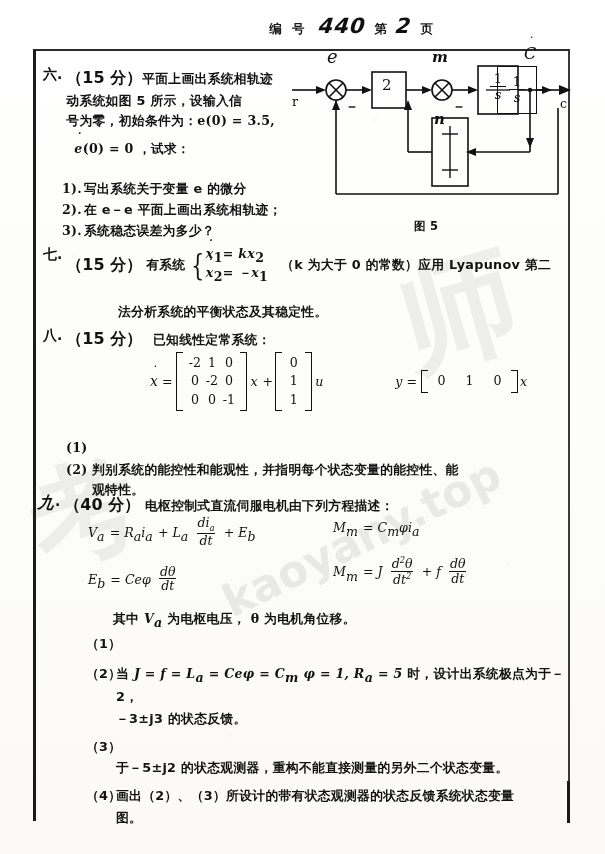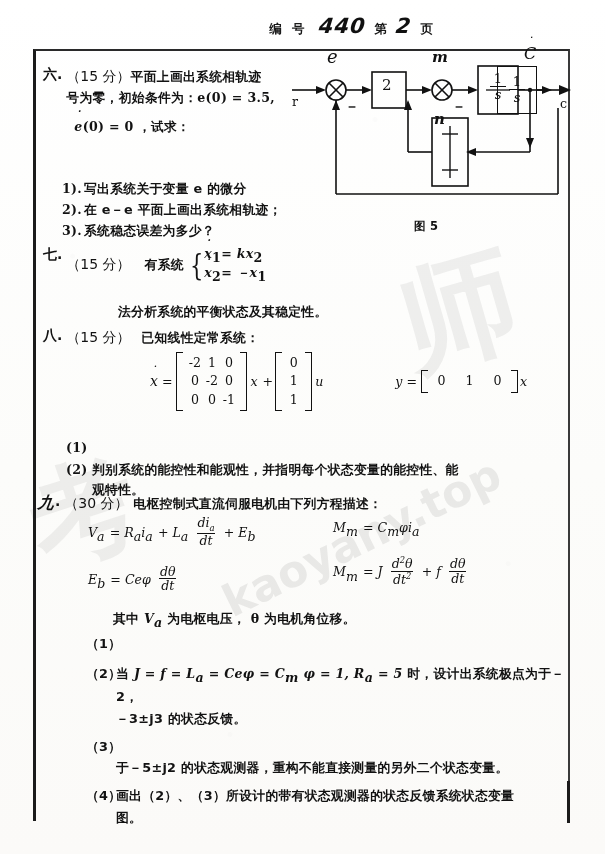--- a/index.html
+++ b/index.html
@@ -93,22 +93,22 @@
   
   .cn {
     font-family: "DejaVu Sans", "Liberation Sans", sans-serif;
     font-size: 12.8px;
     font-weight: 700;
     color: #121212;
     line-height: 1.55;
     letter-spacing: 0.3px;
   }
   .score {
-    font-size: 14px;
-    font-weight: 400;
+    font-size: 16px;
+    font-weight: 700;
     letter-spacing: 0px;
   }
   .mi {
     font-family: "DejaVu Serif", "Liberation Serif", serif;
     font-style: italic;
     font-size: 12.6px;
   }
   .mr {
     font-family: "DejaVu Serif", "Liberation Serif", serif;
     font-style: normal;
@@ -319,20 +319,21 @@
   </div>
 
   <div class="frame"></div>
 
   <div class="prob" id="prob-six">
     <span class="prob-id">六.</span>
     <div class="prob-body cn">
       <div class="line">
         <span class="score">（15 分）</span><span>平面上画出系统相轨迹</span>
       </div>
+      <div class="line">动系统如图 5 所示，设输入信</div>
       <div class="line">
         <span>号为零，初始条件为：</span><span class="mr">e(0) = 3.5,</span>
       </div>
       <div class="line" style="margin-top:9px; padding-left:8px;">
         <span class="mi dot-over">e</span><span class="mr">(0) = 0 ，试求：</span>
       </div>
     </div>
   </div>
 
   <div id="six-sub" class="cn">
@@ -455,32 +456,33 @@
   </svg>
   <div style="position:absolute; left:560px; top:96px;" class="mr">c</div>
 
   <div class="fig-label cn">图 5</div>
 
   <div class="prob" id="prob-seven">
     <span class="prob-id">七.</span>
     <div class="prob-body cn">
       <div class="line" style="display:flex; align-items:center;">
         <span class="score">（15 分）</span>
-        <span style="margin-left:14px;">有系统</span>
+        <span style="margin-left:4px;">有系统</span>
         <span class="brace-sys">
           <span class="brace-glyph">{</span>
           <span class="brace-rows">
             <div>
               <span class="mi dot-over">x</span><sub class="mr">1</sub><span class="mi">= kx</span><sub class="mr">2</sub>
             </div>
             <div>
               <span class="mi dot-over">x</span><sub class="mr">2</sub><span class="mi">= －x</span><sub class="mr">1</sub>
             </div>
           </span>
         </span>
+        <span style="margin-left:10px;">（k 为大于 0 的常数）应用 Lyapunov 第二</span>
       </div>
     </div>
   </div>
   <div id="seven-tail" class="cn">法分析系统的平衡状态及其稳定性。</div>
 
   <div class="prob" id="prob-eight">
     <span class="prob-id">八.</span>
     <div class="prob-body cn">
       <div class="line">
         <span class="score">（15 分）</span>
@@ -561,21 +563,21 @@
     <div class="sub-item" style="padding-left:26px;">
       <span>观特性。</span>
     </div>
   </div>
 
   <div class="prob" id="prob-nine">
     <span class="prob-id hand">九</span>
     <span class="prob-id" style="margin-left:1px;">.</span>
     <div class="prob-body cn">
       <div class="line">
-        <span class="score">（30 分）</span>
+        <span class="score">（40 分）</span>
         <span>电枢控制式直流伺服电机由下列方程描述：</span>
       </div>
     </div>
   </div>
 
   <div id="motor-eqs">
     <div class="eq-col-l">
 
       <div class="eq">
         <span class="mi">V</span><sub class="mi">a</sub>

